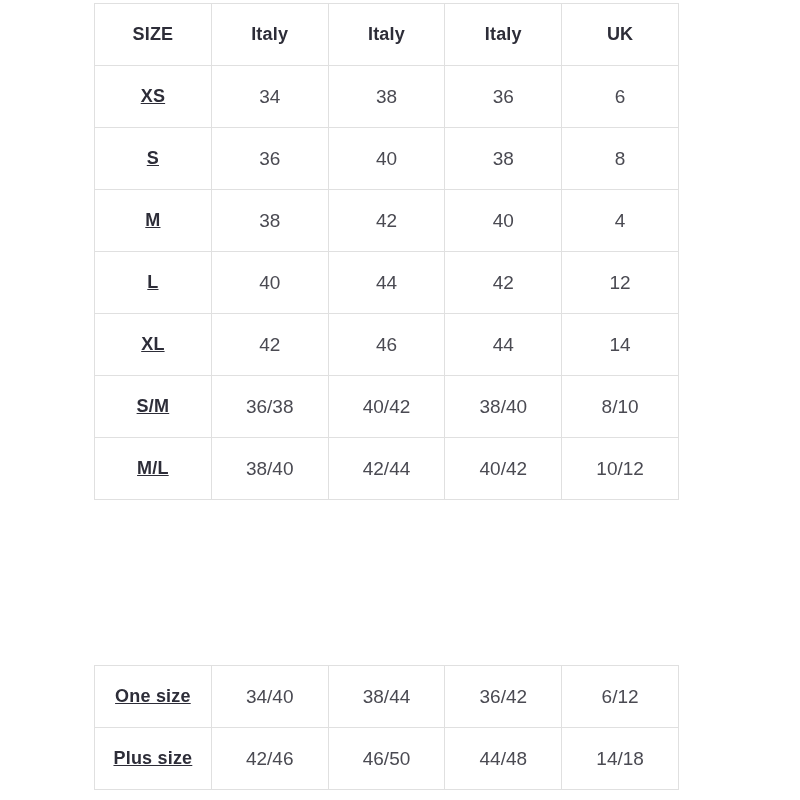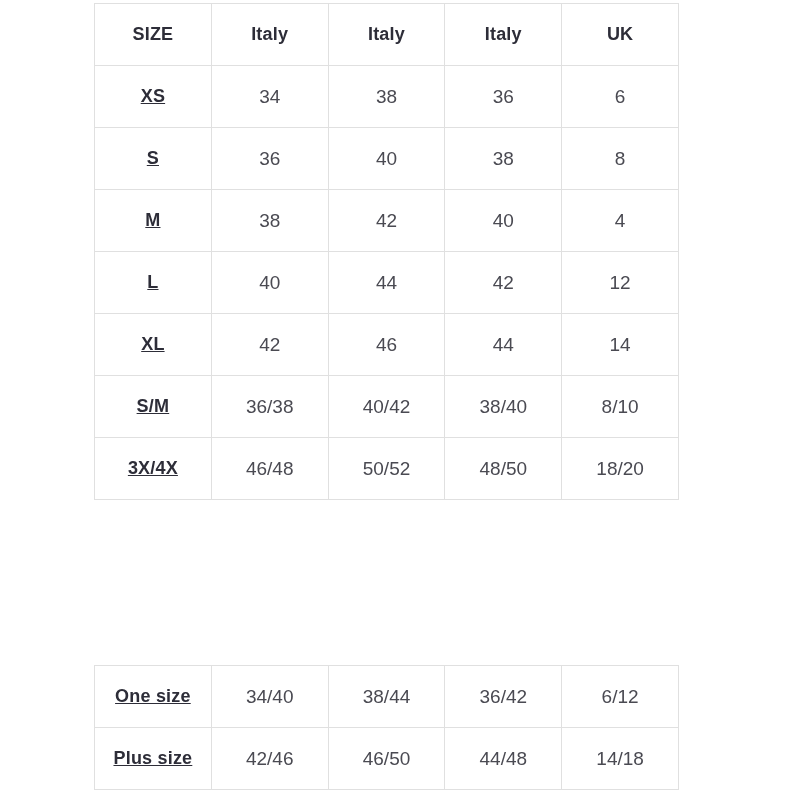--- a/index.html
+++ b/index.html
@@ -116,25 +116,25 @@
         <td class="val">14</td>
       </tr>
       <tr>
         <td class="size">S/M</td>
         <td class="val">36/38</td>
         <td class="val">40/42</td>
         <td class="val">38/40</td>
         <td class="val">8/10</td>
       </tr>
       <tr>
-        <td class="size">3X/4X</td>
-        <td class="val">46/48</td>
-        <td class="val">50/52</td>
-        <td class="val">48/50</td>
-        <td class="val">18/20</td>
+        <td class="size">M/L</td>
+        <td class="val">38/40</td>
+        <td class="val">42/44</td>
+        <td class="val">40/42</td>
+        <td class="val">10/12</td>
       </tr>
     </tbody>
   </table>
 
   <table class="bottom-table">
     <tbody>
       <tr>
         <td class="size">One size</td>
         <td class="val">34/40</td>
         <td class="val">38/44</td>

